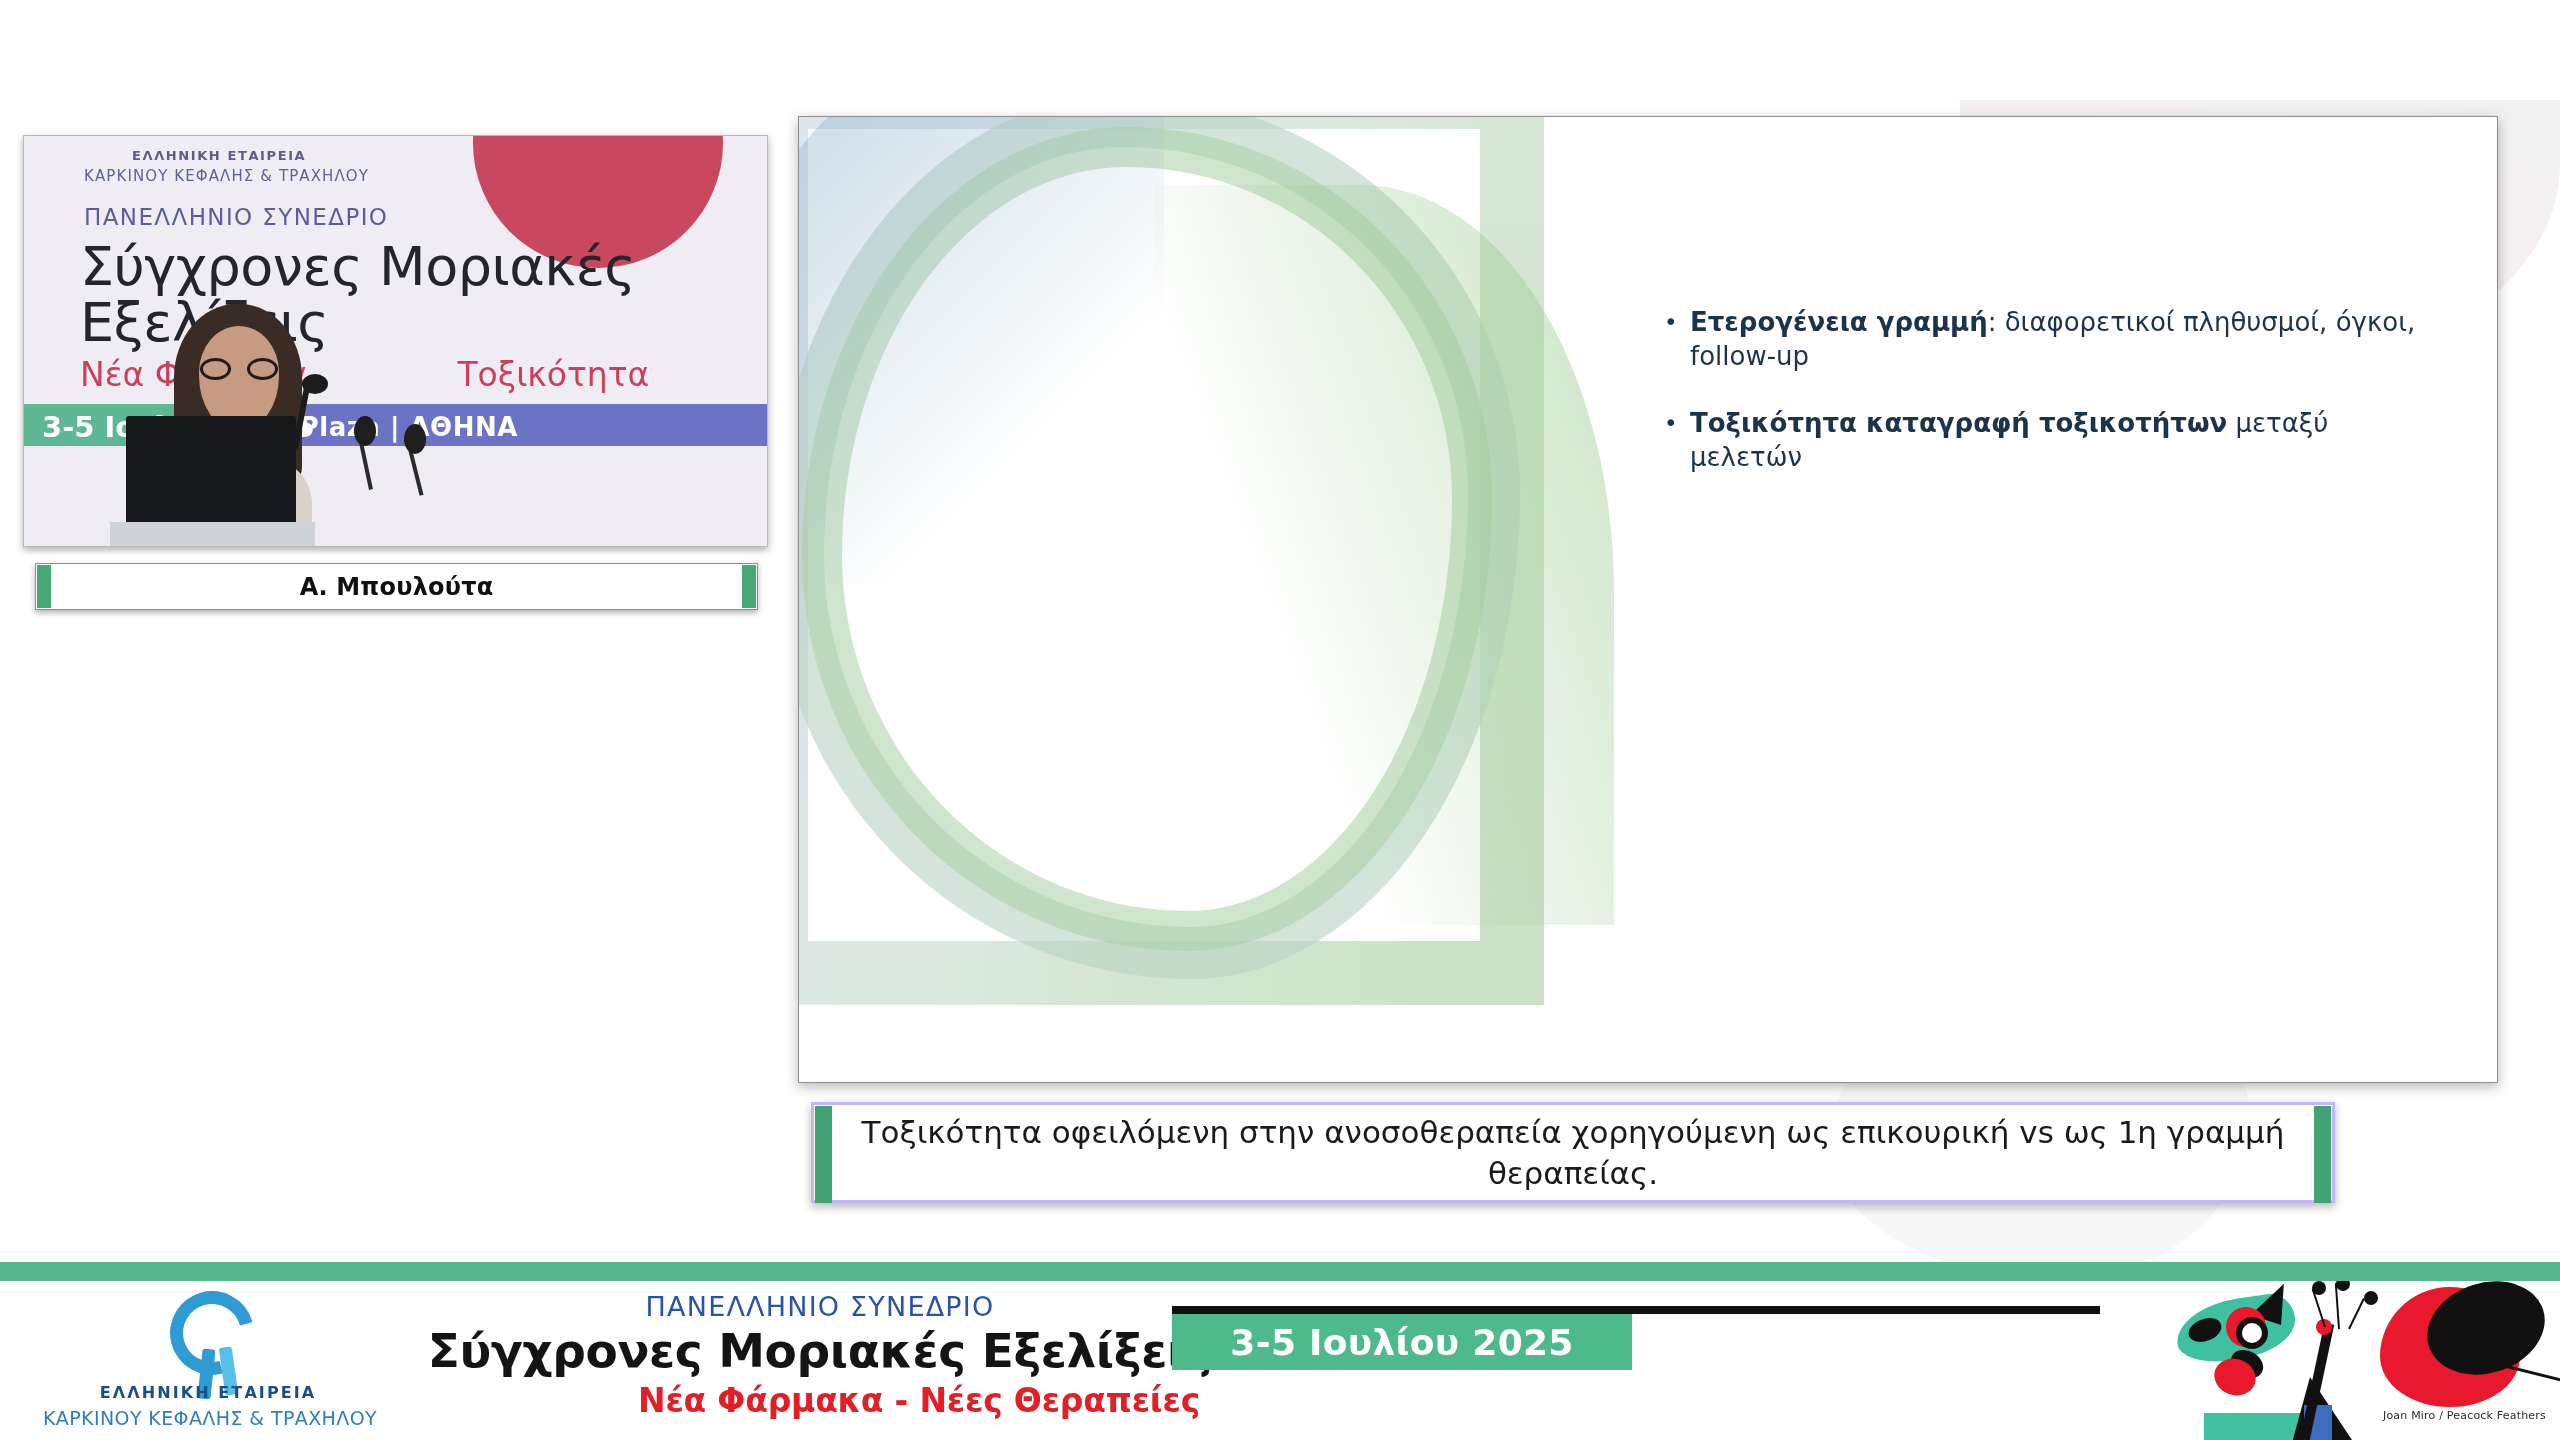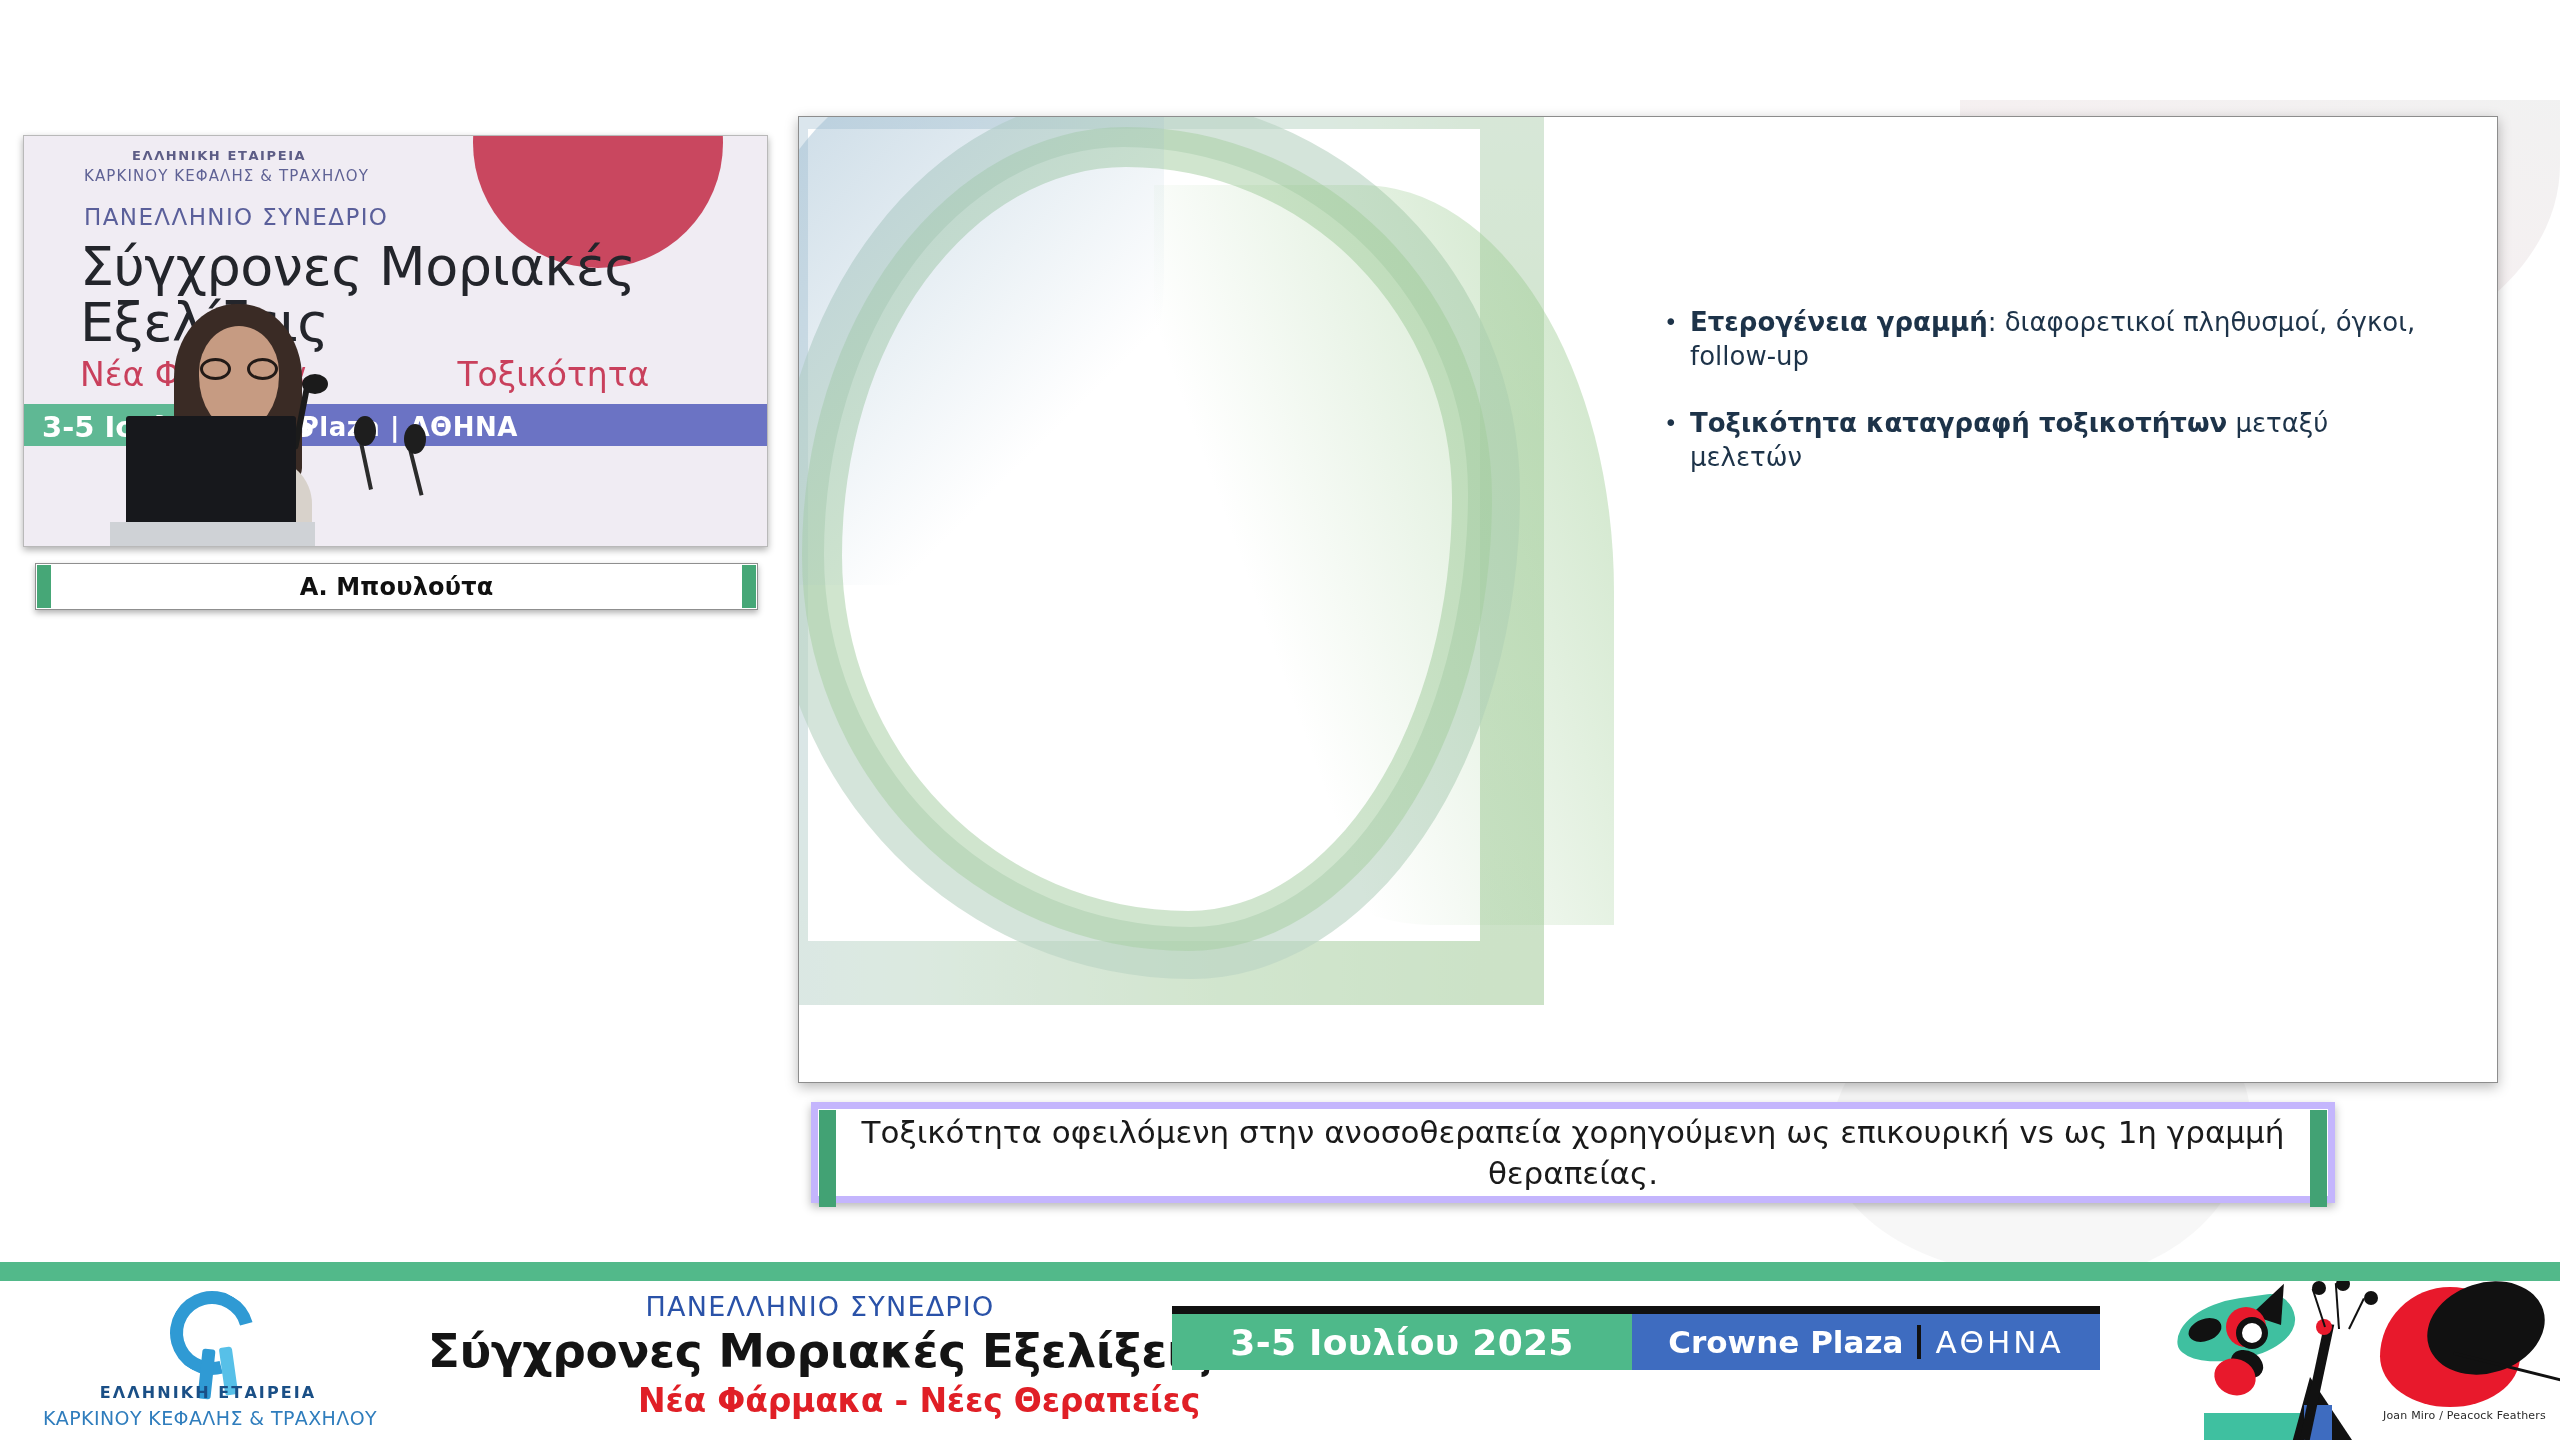--- a/index.html
+++ b/index.html
@@ -242,21 +242,21 @@
   .blt-txt {
     flex: 1 1 auto;
     font-size: 26px; line-height: 34px; color: #1d3349;
   }
   .blt-txt b { font-weight: 700; }
 
   
   .caption {
     position: absolute; left: 811px; top: 1102px;
     width: 1524px; height: 101px;
-    background: #ffffff; border: 7px solid #c4b5fd;
+    background: #ffffff; border: 3px solid #c4b5fd;
     box-shadow: 0 4px 9px rgba(0,0,0,.28);
     z-index: 4;
   }
   .cap-edge { position: absolute; top: 1px; width: 17px; height: 97px; background: #42a274; }
   .cap-edge.l { left: 1px; }
   .cap-edge.r { right: 1px; }
   .cap-text {
     position: absolute; left: 40px; right: 40px; top: 0; bottom: 0;
     display: flex; align-items: center; justify-content: center; text-align: center;
     font-size: 31px; line-height: 41px; color: #1a1a1a;
@@ -480,25 +480,20 @@
       <div class="f-soc2">ΚΑΡΚΙΝΟΥ ΚΕΦΑΛΗΣ &amp; ΤΡΑΧΗΛΟΥ</div>
     </div>
 
     <div class="f-kicker">ΠΑΝΕΛΛΗΝΙΟ ΣΥΝΕΔΡΙΟ</div>
     <div class="f-title">Σύγχρονες Μοριακές Εξελίξεις</div>
     <div class="f-sub">Νέα Φάρμακα - Νέες Θεραπείες</div>
 
     <div class="f-bar">
       <div class="f-bar-top"></div>
       <div class="f-bar-date">3-5 Ιουλίου 2025</div>
-      <div class="f-bar-venue">
-        <span>Crowne Plaza</span>
-        <span class="pipe"></span>
-        <span class="city">ΑΘΗΝΑ</span>
-      </div>
     </div>
 
     <div class="f-art">
       <div class="art-green-foot"></div>
       <div class="art-stem-wide"></div>
       <div class="art-blue"></div>
       <div class="art-stem"></div>
       <div class="art-bird"></div>
       <div class="art-bird-ear"></div>
       <div class="art-beak"></div>

